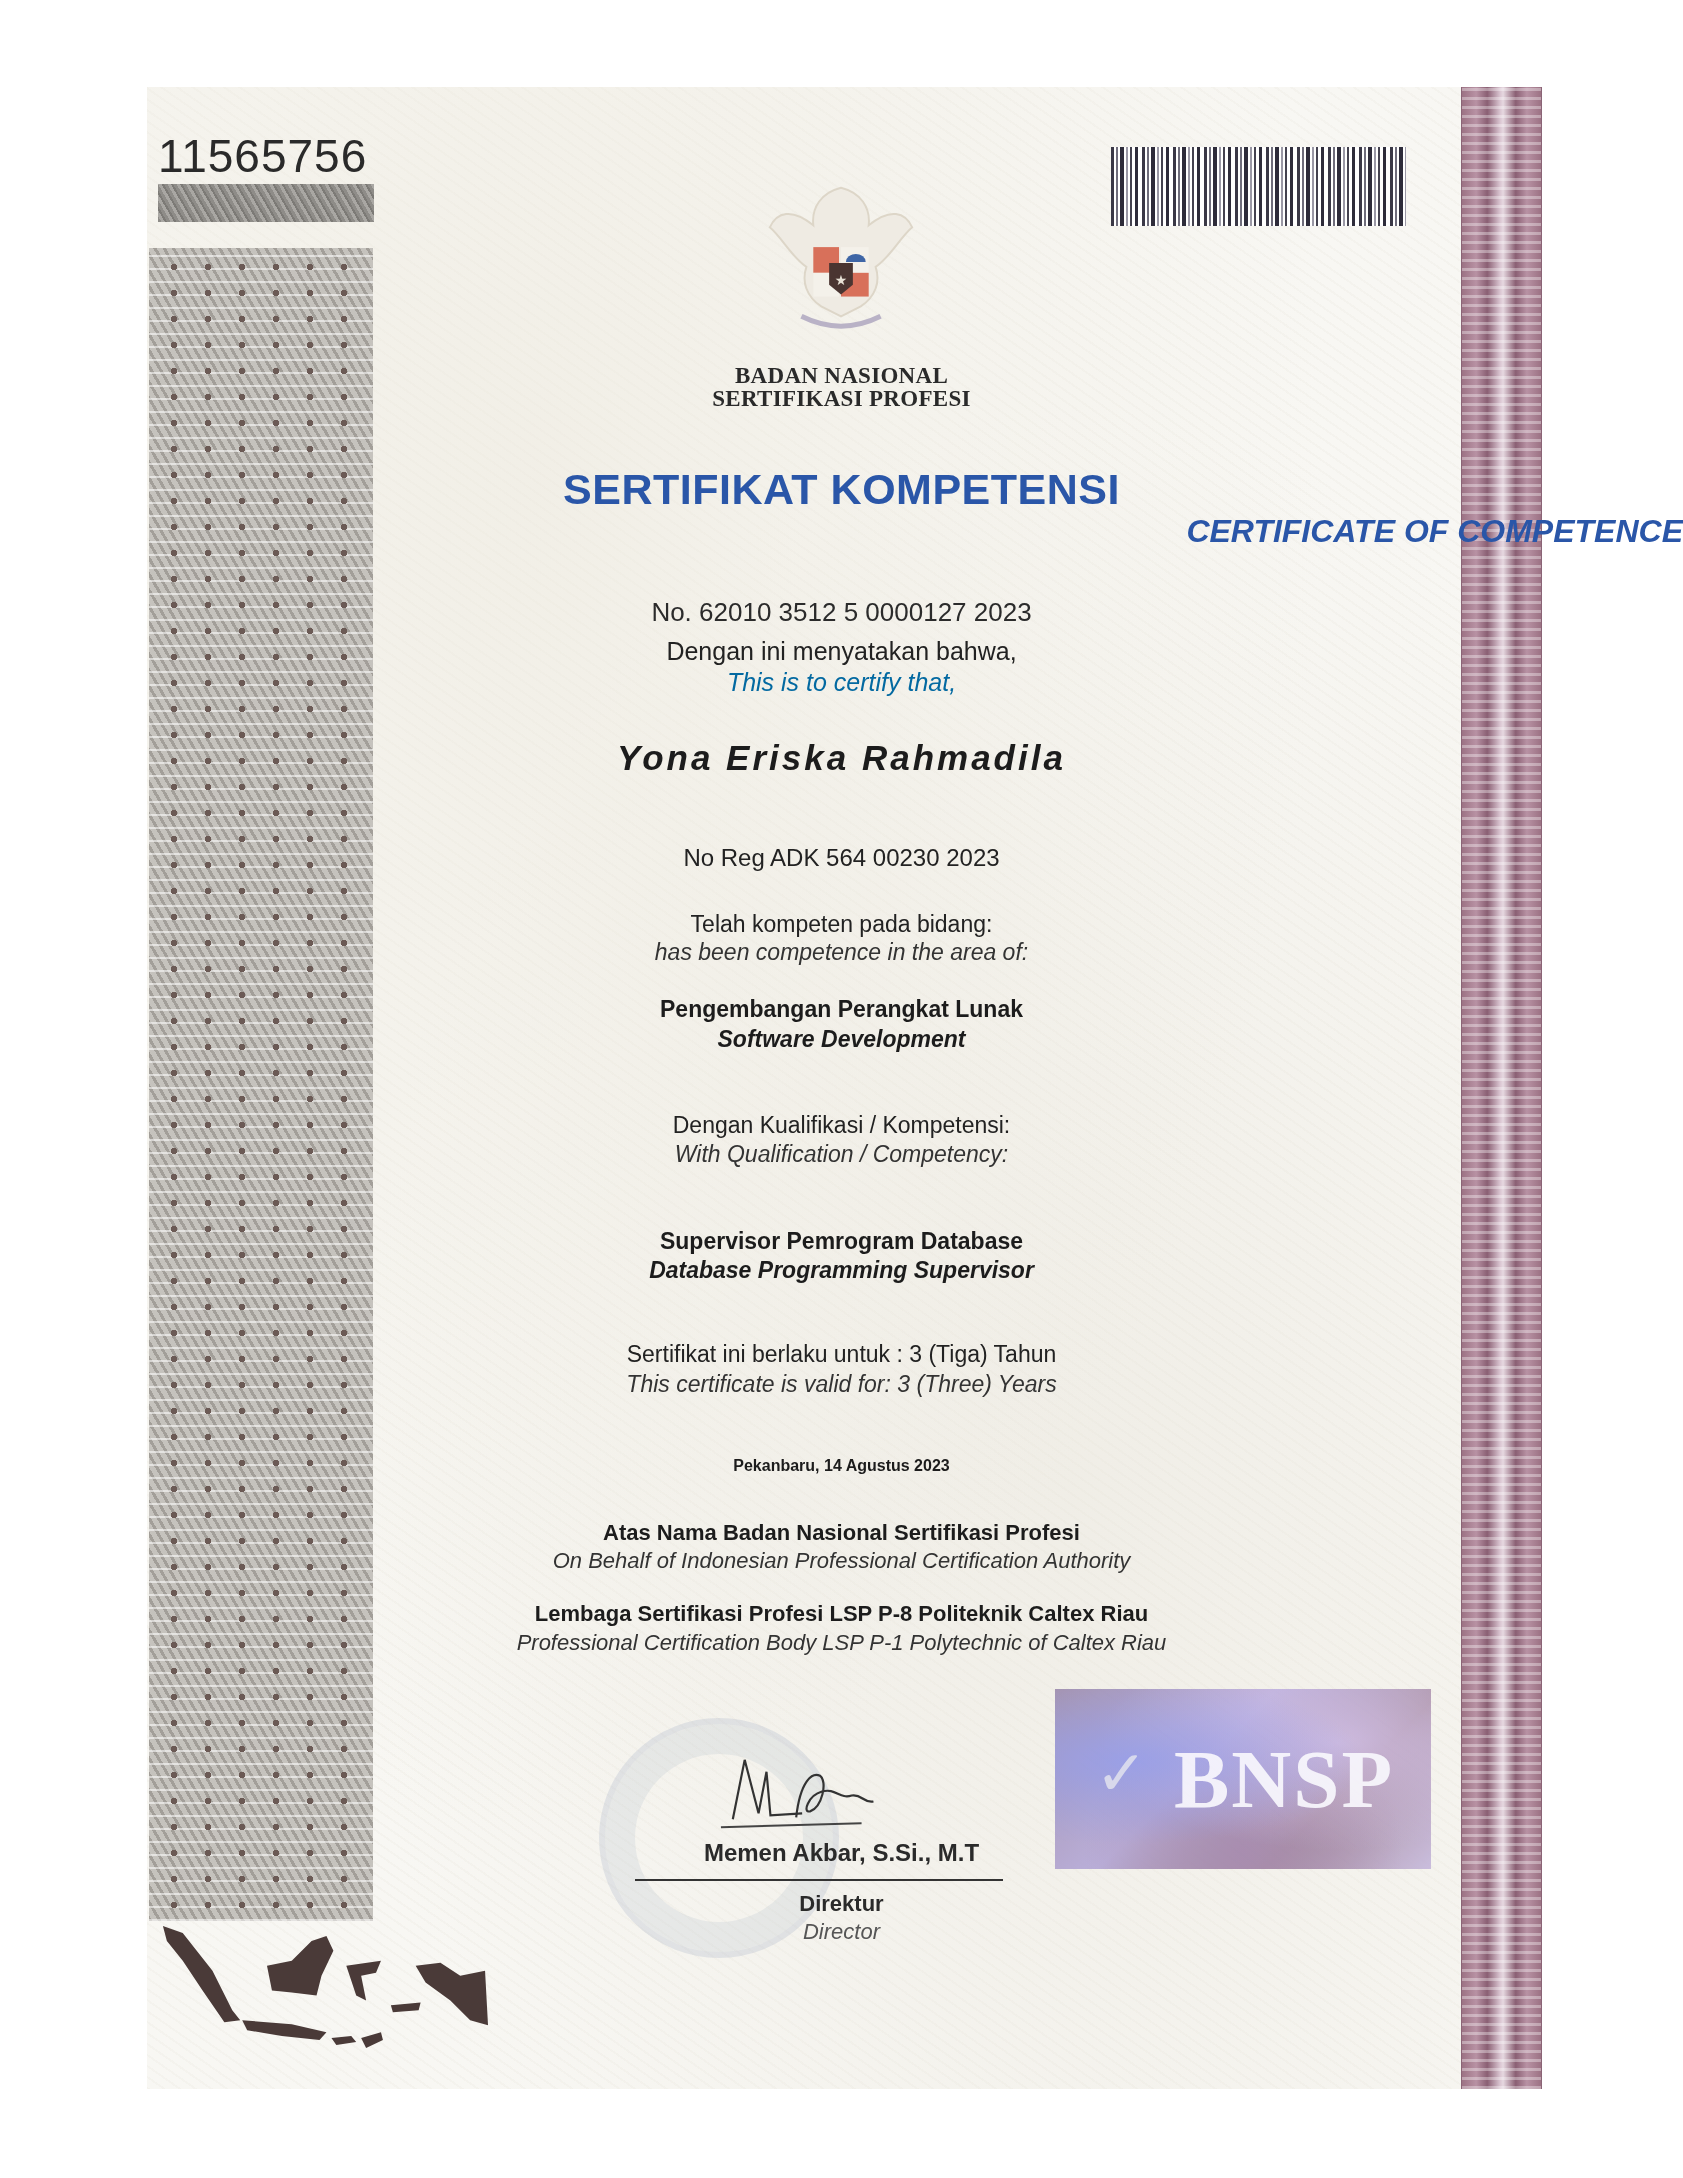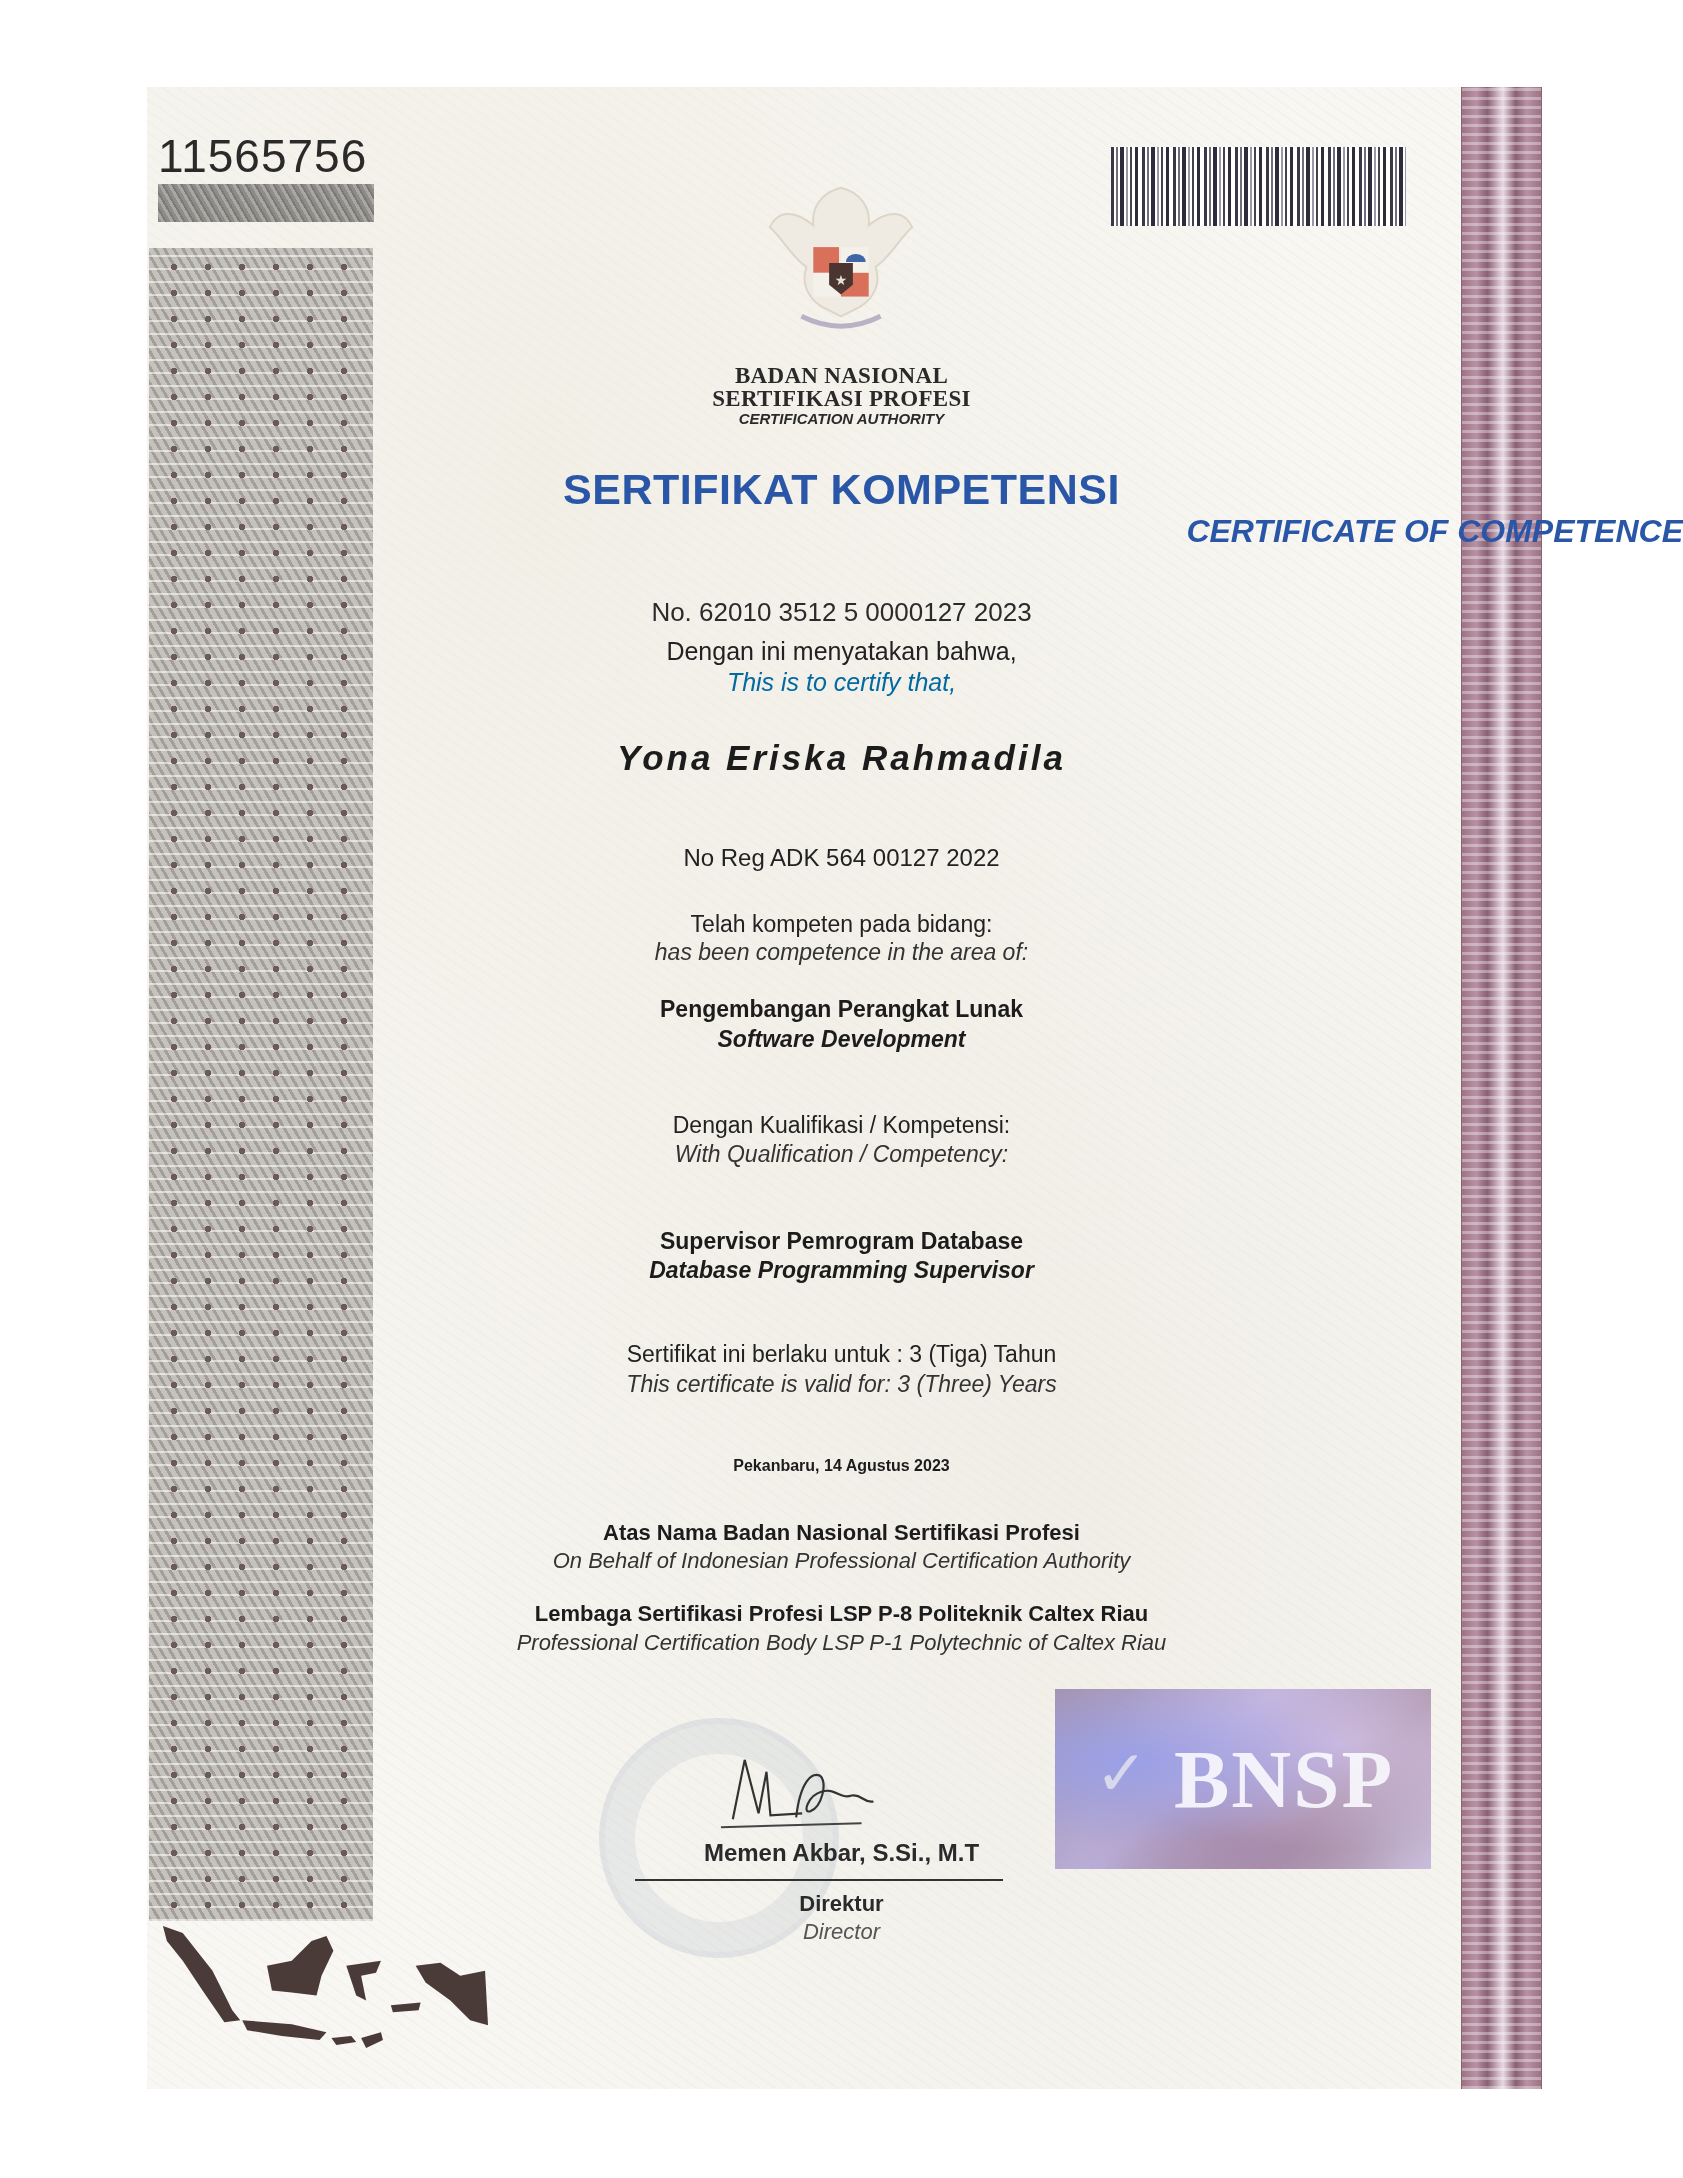--- a/index.html
+++ b/index.html
@@ -116,33 +116,32 @@
   <rect x="62" y="106" width="26" height="24" fill="#f4f1ea"></rect>
   <rect x="90" y="106" width="28" height="24" fill="#d8705a"></rect>
   <path d="M78 96 L102 96 L102 118 L90 128 L78 118 Z" fill="#4a3531"></path>
   <text x="90" y="118" text-anchor="middle" font-size="14" fill="#e8e2d6">★</text>
   <path d="M50 150 Q90 170 130 150" stroke="#b9b2c6" stroke-width="5" fill="none"></path>
 </svg>
 
 <div class="agency">
   <div class="agency-id">BADAN NASIONAL</div>
   <div class="agency-id">SERTIFIKASI PROFESI</div>
-  <div class="agency-en" style="margin-top:0">CERTIFICATION AUTHORITY</div>
 </div>
 
 <div class="center-block title-id">SERTIFIKAT KOMPETENSI</div>
 <div class="center-block title-en">CERTIFICATE OF COMPETENCE</div>
 <div class="center-block cert-no">No. 62010 3512 5 0000127 2023</div>
 
 <div class="center-block line-id" style="top:637px">Dengan ini menyatakan bahwa,</div>
 <div class="center-block line-en" style="top:668px">This is to certify that,</div>
 
 <div class="center-block name">Yona Eriska Rahmadila</div>
 
-<div class="center-block line-id" style="top:844px;font-size:24px">No  Reg  ADK 564 00127 2022</div>
+<div class="center-block line-id" style="top:844px;font-size:24px">No  Reg  ADK 564 00230 2023</div>
 
 <div class="center-block small-id" style="top:911px">Telah kompeten pada bidang:</div>
 <div class="center-block small-en" style="top:939px">has been competence in the area of:</div>
 
 <div class="center-block bold-id" style="top:996px">Pengembangan Perangkat Lunak</div>
 <div class="center-block bold-en" style="top:1026px">Software Development</div>
 
 <div class="center-block small-id" style="top:1112px">Dengan Kualifikasi / Kompetensi:</div>
 <div class="center-block small-en" style="top:1141px">With Qualification / Competency:</div>
 

